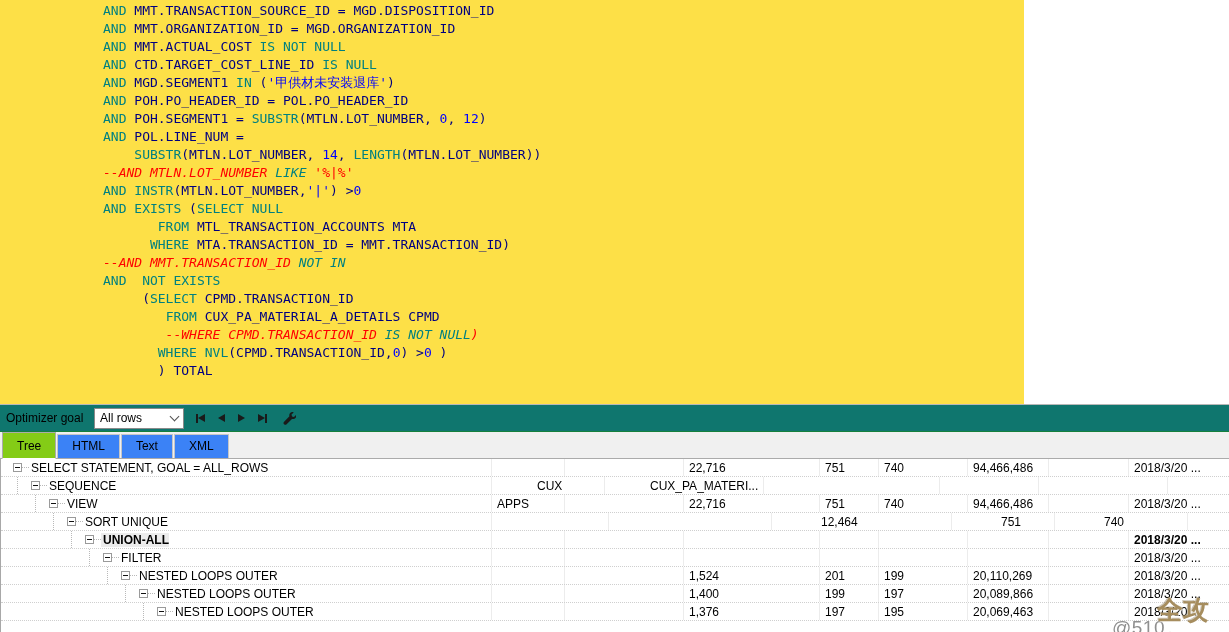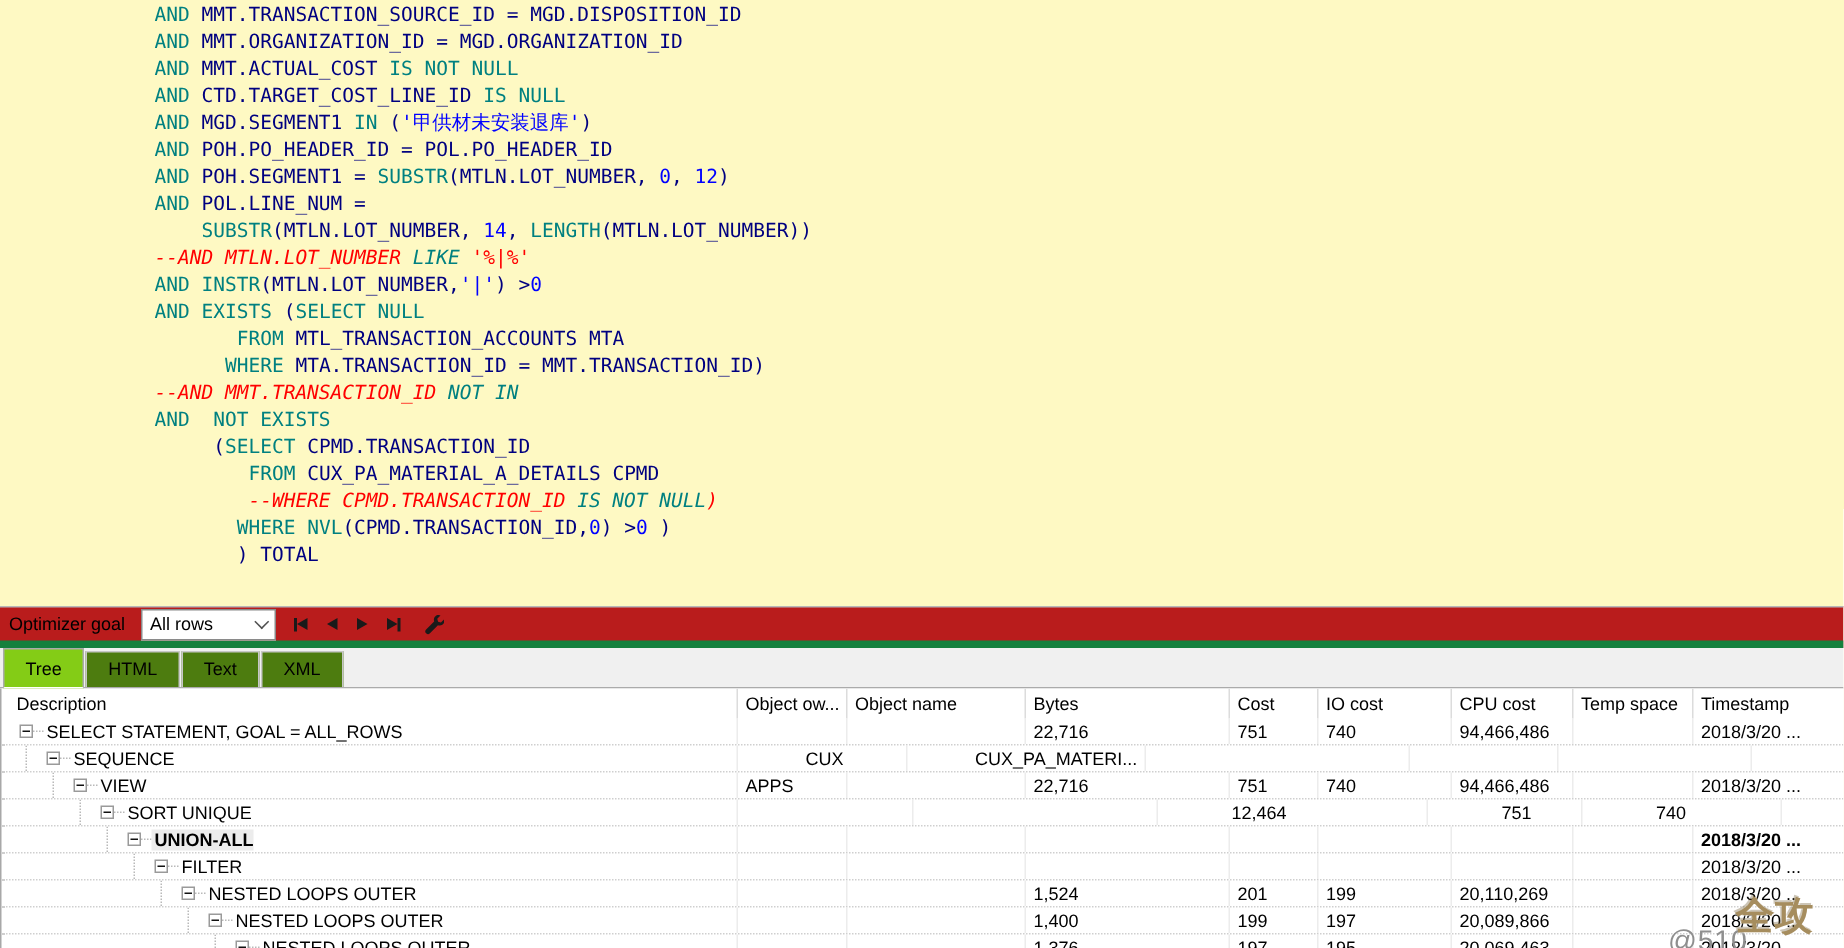--- a/index.html
+++ b/index.html
@@ -1,36 +1,36 @@
 <!DOCTYPE html>
 <html><head>
 <meta charset="utf-8">
 <style>
   * { margin:0; padding:0; box-sizing:border-box; }
   html,body { width:1229px; height:632px; background:#fff; overflow:hidden; }
   .screen { position:relative; width:1229px; height:632px; background:#fff;
             font-family:"Liberation Sans", sans-serif; color:#000; }
 
   
-  .sql-area { position:absolute; left:0; top:0; width:1229px; height:404px;
-              background:#fef9c3; overflow:hidden;
+  .sql-area { position:absolute; left:0; top:0; width:1024px; height:404px;
+              background:#fde047; overflow:hidden;
               font-family:"DejaVu Sans Mono","Liberation Mono",monospace;
               font-size:13px; line-height:18px; white-space:pre;
               padding:2px 0 0 103px; }
   .sql-line { height:18px; }
   .kw    { color:#008080; }
   .id    { color:#000080; }
   .lit   { color:#0000ff; }
   .cmt   { color:#ff0000; font-style:italic; }
   .cmtkw { color:#008080; font-style:italic; }
 
   
   .toolbar { position:absolute; left:0; top:404px; width:1229px; height:28px;
-             background:#b91c1c; border-top:1px solid #b8b8b8;
-             border-bottom:5px solid #15803d;
+             background:#0f766e; border-top:1px solid #b8b8b8;
+             border-bottom:1px solid #15803d;
              display:flex; align-items:center; font-size:12px; }
   .opt-label { margin-left:6px; width:88px; }
   .combo { width:90px; height:21px; background:#ffffff; border:1px solid #8a8a8a;
            display:flex; align-items:center; justify-content:space-between;
            padding:0 5px; cursor:default; }
   .combo .chev { width:7px; height:7px; border-right:1.5px solid #505050;
                  border-bottom:1.5px solid #505050; transform:rotate(45deg);
                  margin-top:-3px; }
   .navbtns { display:flex; align-items:center; margin-left:12px; gap:13px; }
   .navbtn { display:flex; align-items:center; height:12px; cursor:pointer; }
@@ -38,21 +38,21 @@
   .tri-l { width:0; height:0; border-top:4.5px solid transparent;
            border-bottom:4.5px solid transparent; border-right:7px solid #1a1a1a; }
   .tri-r { width:0; height:0; border-top:4.5px solid transparent;
            border-bottom:4.5px solid transparent; border-left:7px solid #1a1a1a; }
   .wrench { margin-left:14px; cursor:pointer; display:flex; align-items:center; }
 
   
   .tabstrip { position:absolute; left:0; top:432px; width:1229px; height:27px;
               background:#f0f0f0; border-bottom:1px solid #ababab;
               display:flex; align-items:flex-end; padding-left:2px; font-size:12px; }
-  .tab { padding:4px 14px 5px 14px; background:#4d7c0f;
+  .tab { padding:4px 14px 5px 14px; background:#3b82f6;
          border:1px solid #c6c6c6; border-bottom:none; margin-top:4px;
          margin-right:1px; cursor:pointer; }
   .tab.active { background:#84cc16; border:1px solid #ababab; border-bottom:1px solid #fff;
                 margin-bottom:-1px; margin-top:1px; padding-top:6px; z-index:2; }
 
   
   .grid { position:absolute; left:0; top:459px; width:1229px; height:173px;
           background:#fff; border-left:1px solid #a8a8a8; overflow:hidden;
           font-size:12px; }
   .grow { display:grid; height:18px; align-items:center; }
@@ -117,33 +117,20 @@
   </div>
 
   <div class="tabstrip" id="tabStrip">
       <div class="tab active">Tree</div>
       <div class="tab">HTML</div>
       <div class="tab">Text</div>
       <div class="tab">XML</div>
     </div>
 
   <div class="grid">
-    <div id="gridHeader">
-        <div class="grow header" style="grid-template-columns: 491px 73px 119px 136px 59px 89px 81px 80px 101px;">
-          <div class="gcell desc">Description</div>
-          <div class="gcell">Object ow...</div>
-          <div class="gcell">Object name</div>
-          <div class="gcell">Bytes</div>
-          <div class="gcell">Cost</div>
-          <div class="gcell">IO cost</div>
-          <div class="gcell">CPU cost</div>
-          <div class="gcell">Temp space</div>
-          <div class="gcell">Timestamp</div>
-        </div>
-      </div>
     <div id="gridBody">
         <div class="grow body-row" style="grid-template-columns: 491px 73px 119px 136px 59px 89px 81px 80px 101px;">
           <div class="gcell desc">
             <span style="flex: 0 0 12px;"></span>
             <span class="expander"></span>
             <span class="stub"></span>
             <span class="dlabel">SELECT STATEMENT, GOAL = ALL_ROWS</span>
           </div>
           <div class="gcell"></div>
           <div class="gcell"></div>

